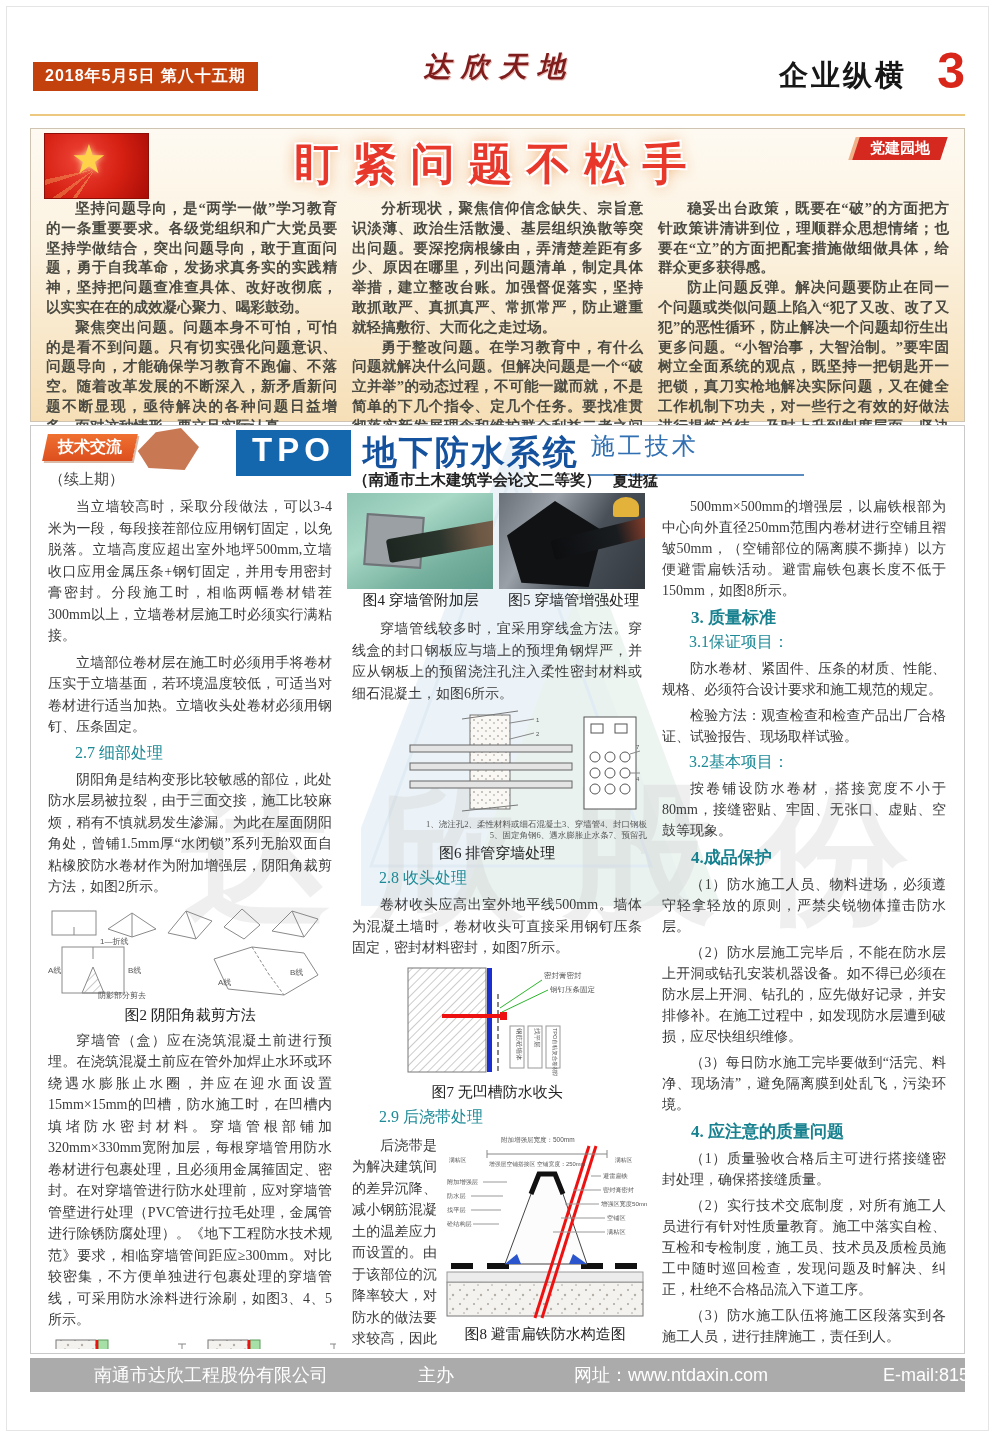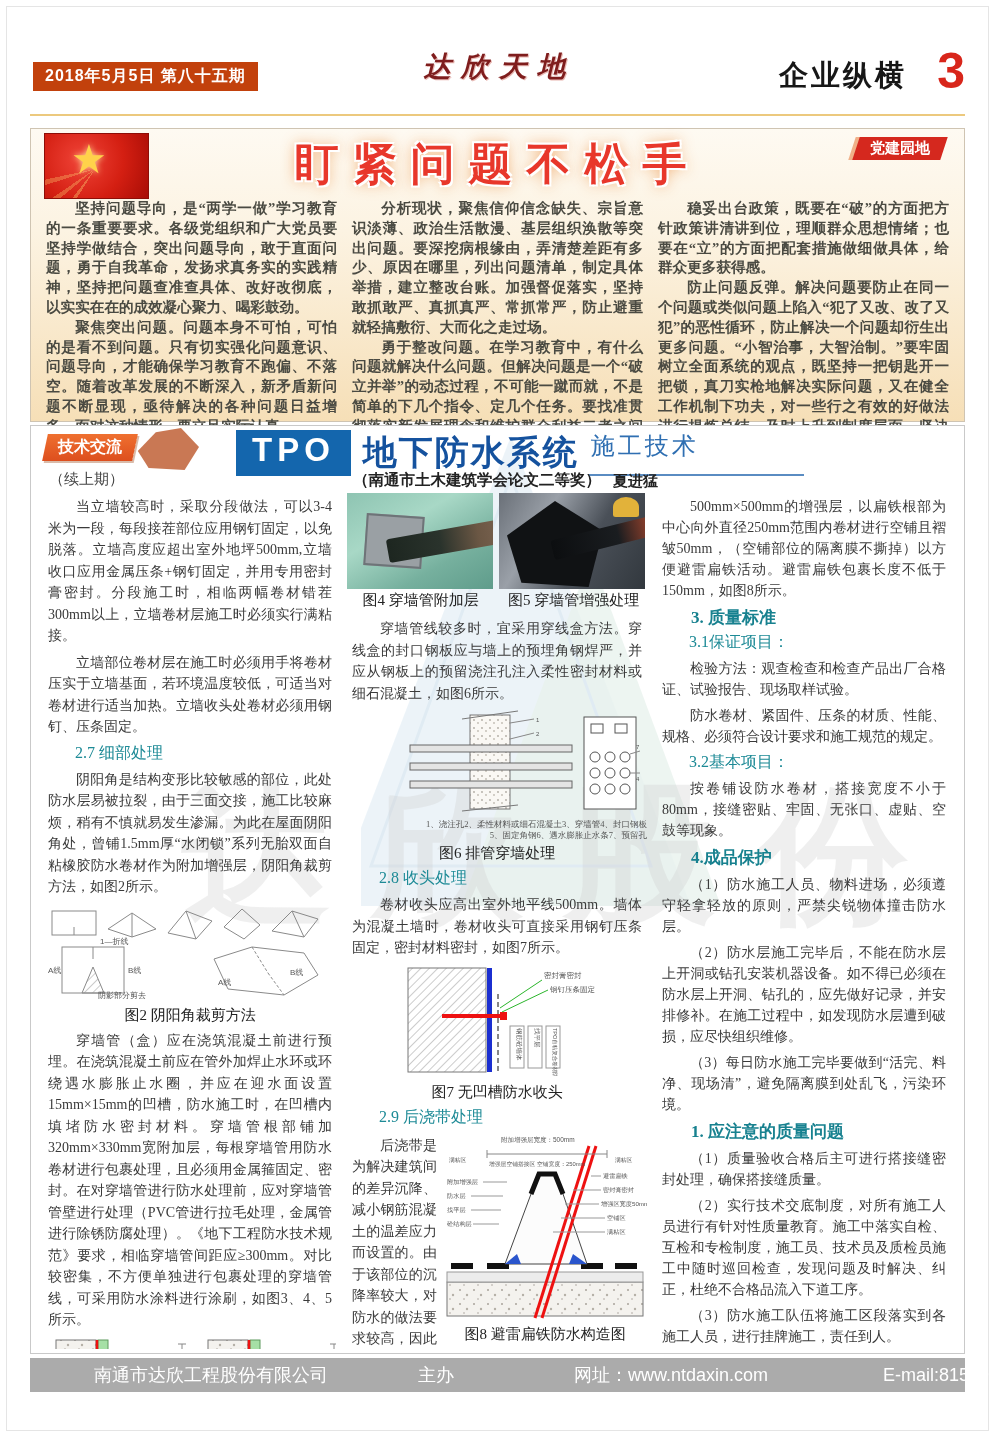--- a/index.html
+++ b/index.html
@@ -396,29 +396,29 @@
           </div>
           <span class="p" style="display:block;">后浇带是为解决建筑间的差异沉降、减小钢筋混凝土的温差应力而设置的。由于该部位的沉降率较大，对防水的做法要求较高，因此后浇带处附加层为</span>
         </div>
 
       </div>
 
       <div class="col col-right">
         <p class="p">500mm×500mm的增强层，以扁铁根部为中心向外直径250mm范围内卷材进行空铺且褶皱50mm，（空铺部位的隔离膜不撕掉）以方便避雷扁铁活动。避雷扁铁包裹长度不低于150mm，如图8所示。</p>
         <p class="sec-big">3. 质量标准</p>
         <p class="sec">3.1保证项目：</p>
+        <p class="p">防水卷材、紧固件、压条的材质、性能、规格、必须符合设计要求和施工规范的规定。</p>
         <p class="p">检验方法：观查检查和检查产品出厂合格证、试验报告、现场取样试验。</p>
-        <p class="p">防水卷材、紧固件、压条的材质、性能、规格、必须符合设计要求和施工规范的规定。</p>
         <p class="sec">3.2基本项目：</p>
         <p class="p">按卷铺设防水卷材，搭接宽度不小于80mm，接缝密贴、牢固、无张口、虚贴、空鼓等现象。</p>
         <p class="sec-big">4.成品保护</p>
         <p class="p">（1）防水施工人员、物料进场，必须遵守轻拿轻放的原则，严禁尖锐物体撞击防水层。</p>
         <p class="p">（2）防水层施工完毕后，不能在防水层上开洞或钻孔安装机器设备。如不得已必须在防水层上开洞、钻孔的，应先做好记录，并安排修补。在施工过程中，如发现防水层遭到破损，应尽快组织维修。</p>
         <p class="p">（3）每日防水施工完毕要做到“活完、料净、现场清”，避免隔离膜到处乱飞，污染环境。</p>
-        <p class="sec-big">1. 应注意的质量问题</p>
+        <p class="sec-big">4. 应注意的质量问题</p>
         <p class="p">（1）质量验收合格后主可进行搭接缝密封处理，确保搭接缝质量。</p>
         <p class="p">（2）实行技术交底制度，对所有施工人员进行有针对性质量教育。施工中落实自检、互检和专检制度，施工员、技术员及质检员施工中随时巡回检查，发现问题及时解决、纠正，杜绝不合格品流入下道工序。</p>
         <p class="p">（3）防水施工队伍将施工区段落实到各施工人员，进行挂牌施工，责任到人。</p>
         <p class="p">（4）操作工人应经考核合格后持证上岗。</p>
 
       </div>
     </div>
   </section>
 
   <footer class="footer">

